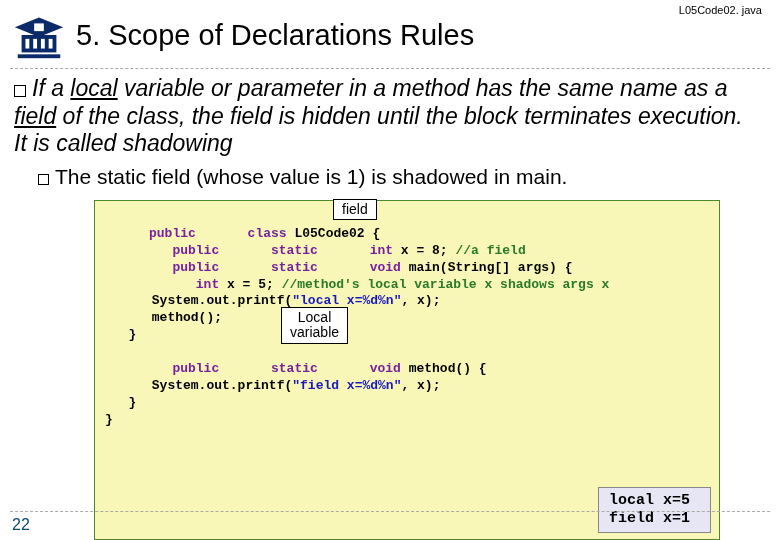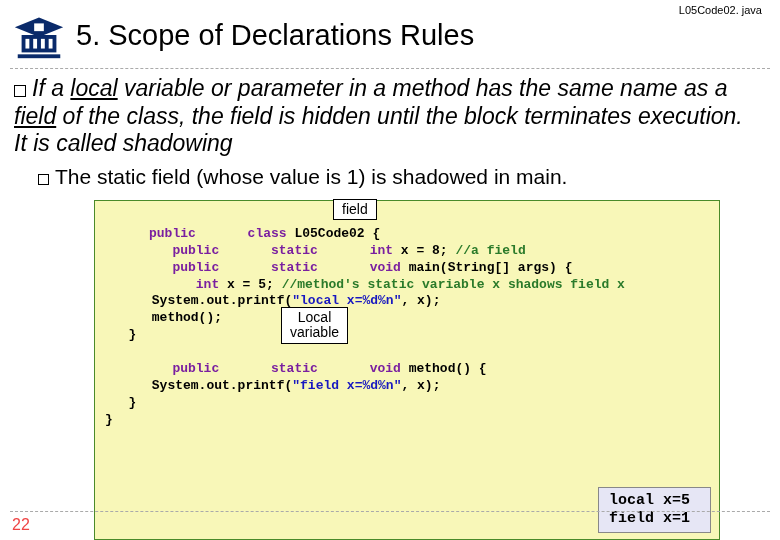--- a/index.html
+++ b/index.html
@@ -102,21 +102,21 @@
     font-size: 15px;
     padding: 4px 20px 4px 10px;
     line-height: 1.2;
     white-space: pre;
   }
   .pagenum {
     position: absolute;
     bottom: 6px;
     left: 12px;
     font-size: 16px;
-    color: #ef4444;
+    color: #0c4a6e;
   }
   .dash-bottom {
     position: absolute;
     bottom: 28px;
     left: 10px;
     right: 10px;
     border: none;
     border-top: 1px dashed #aaa;
   }
 </style>
@@ -145,21 +145,21 @@
 <div class="content">
   <p class="p1">
     <span class="sq"></span><span>If a </span><span class="u">local</span><span> variable or parameter in a method has the same name as a </span><span class="u">field</span><span> of the class, the field is hidden until the block terminates execution. It is called shadowing</span>
   </p>
   <p class="sub"><span class="sq"></span><span>The static field (whose value is 1) is shadowed in main.</span></p>
 
   <div class="codeblock">
 <span class="kw">public</span><span class="kw"> class</span><span> L05Code02 {</span>
 <span class="kw">   public</span><span class="kw"> static</span><span class="kw"> int</span><span> x = 8; </span><span class="cm">//a field</span>
 <span class="kw">   public</span><span class="kw"> static</span><span class="kw"> void</span><span> main(String[] args) {</span>
-<span class="kw">      int</span><span> x = 5; </span><span class="cm">//method's static variable x shadows field x</span>
+<span class="kw">      int</span><span> x = 5; </span><span class="cm">//method's local variable x shadows args x</span>
 <span>      System.out.printf(</span><span class="st">"local x=%d%n"</span><span>, x);</span>
 <span>      method();</span>
 <span>   }</span>
 <span></span>
 <span class="kw">   public</span><span class="kw"> static</span><span class="kw"> void</span><span> method() {</span>
 <span>      System.out.printf(</span><span class="st">"field x=%d%n"</span><span>, x);</span>
 <span>   }</span>
 <span>}</span>
     <div class="anno anno-field1">field</div>
     <div class="anno anno-local">Local

